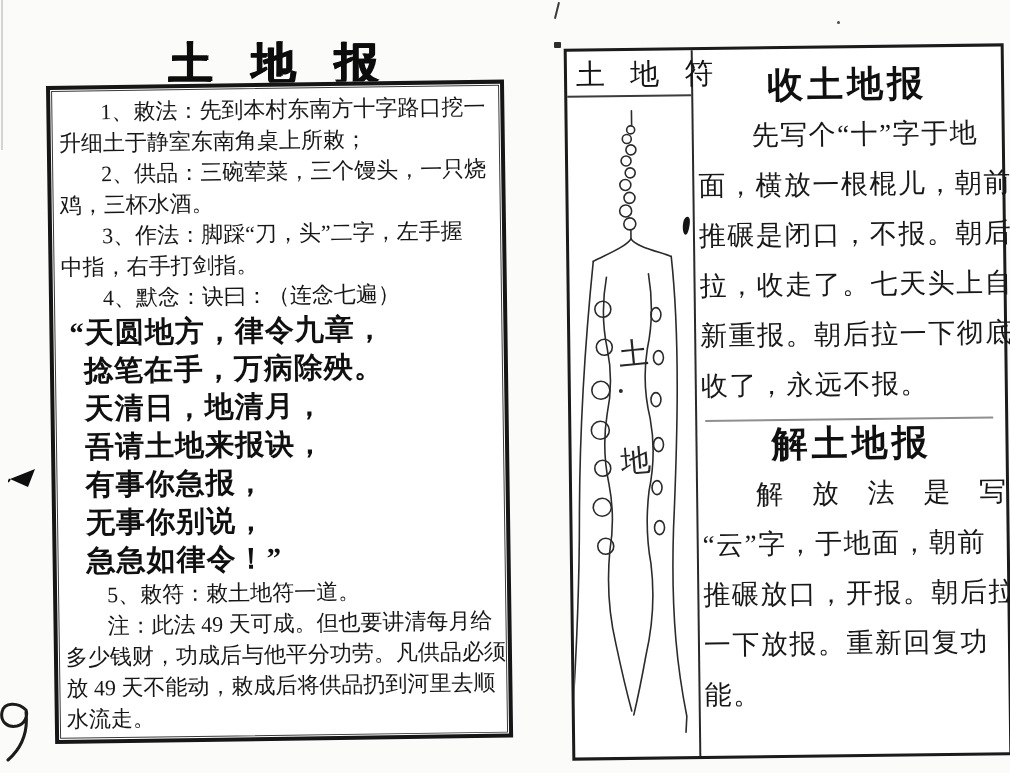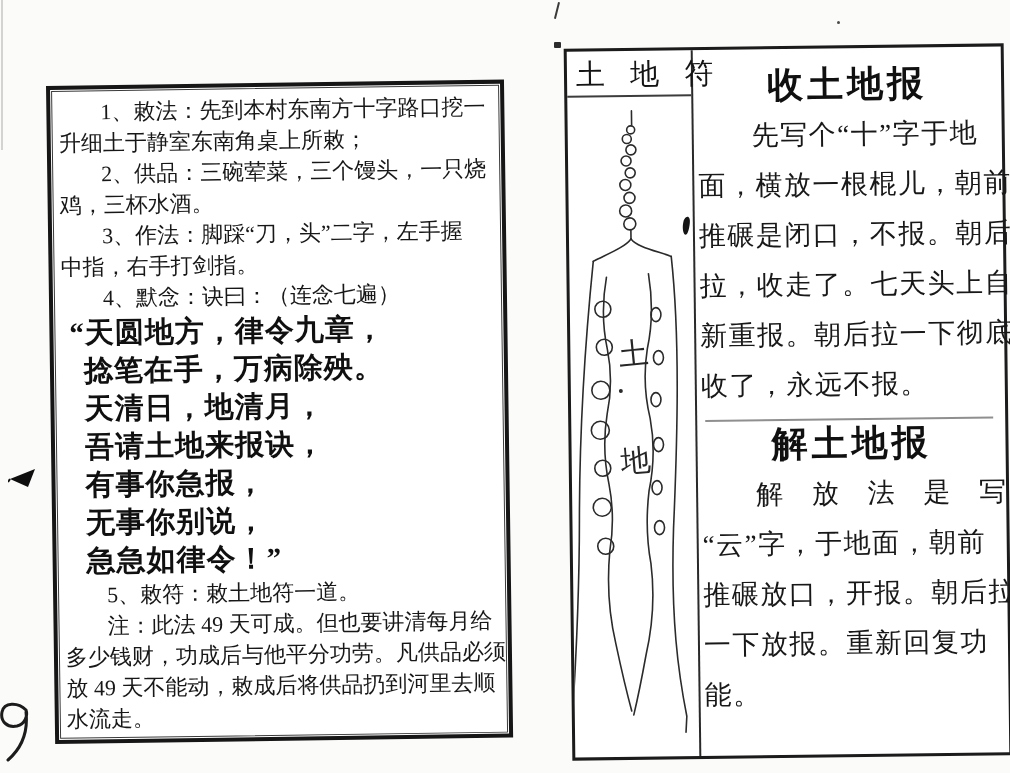--- a/index.html
+++ b/index.html
@@ -71,20 +71,21 @@
   .edge-streak{left:1px;top:0;width:2px;height:150px;background:#b9b9b9;opacity:.6;}
   .speck-a{left:556px;top:2px;width:2px;height:17px;background:#3a3a3a;transform:rotate(14deg);}
   .speck-b{left:554px;top:42px;width:7px;height:6px;background:#2c2c2c;border-radius:1px;}
   .speck-c{left:837px;top:21px;width:3px;height:3px;background:#4a4a4a;border-radius:50%;}
 </style>
 </head>
 <body>
 
 <div class="scan">
 
+  <div class="page-title">土 地 报</div>
 
   <div class="left-panel">
     <div class="inner">
       <div class="ln indent">1、敕法：先到本村东南方十字路口挖一</div>
       <div class="ln">升细土于静室东南角桌上所敕；</div>
       <div class="ln indent">2、供品：三碗荤菜，三个馒头，一只烧</div>
       <div class="ln">鸡，三杯水酒。</div>
       <div class="ln indent">3、作法：脚踩“刀，头”二字，左手握</div>
       <div class="ln">中指，右手打剑指。</div>
       <div class="ln indent">4、默念：诀曰：（连念七遍）</div>

